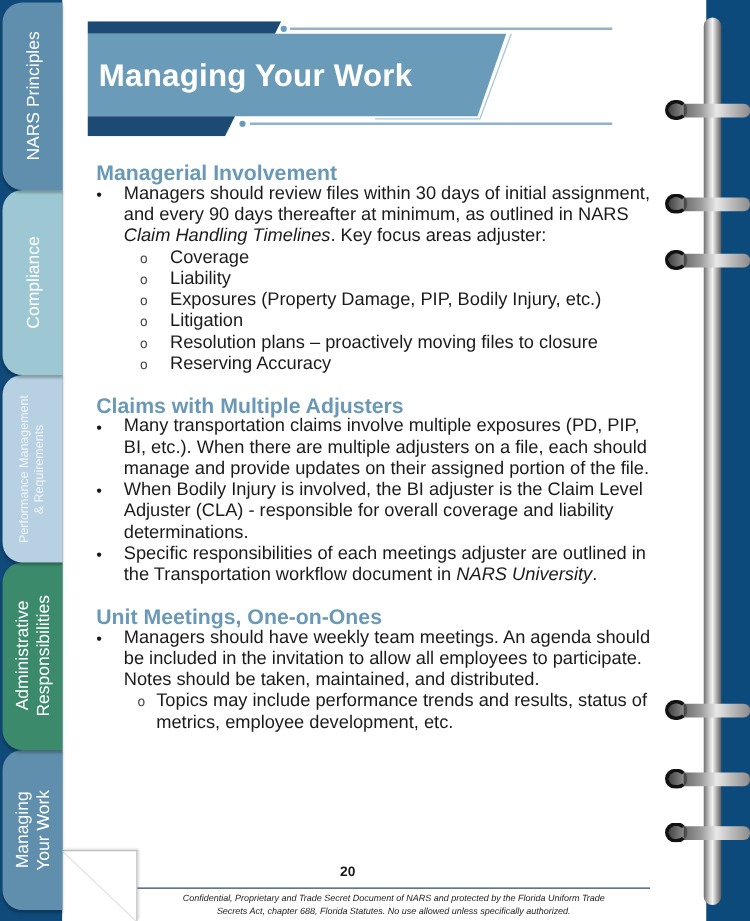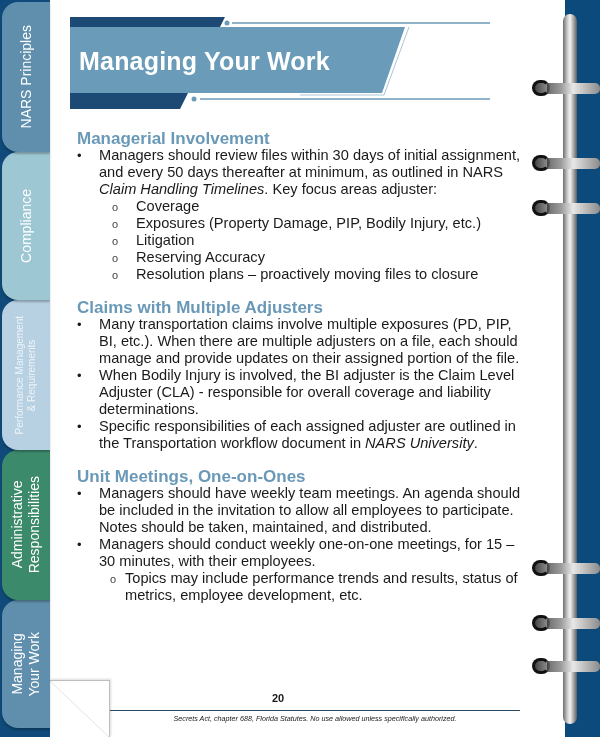--- a/index.html
+++ b/index.html
@@ -120,54 +120,55 @@
 
     <circle cx="124" cy="82" r="2.5" fill="#6a9cb9"></circle>
     <rect x="130" y="81" width="290" height="2" fill="#8fb3c9"></rect>
   </svg>
   <div class="banner-title">Managing Your Work</div>
 </div>
 
 <div class="content" id="content">
     <div class="section">
       <div class="section-heading">Managerial Involvement</div>
-      <div class="bullet"><span>Managers should review files within 30 days of initial assignment, and every 50 days thereafter at minimum, as outlined in NARS </span><em>Claim Handling Timelines</em><span>.  Key focus areas adjuster:</span></div>
+      <div class="bullet"><span>Managers should review files within 30 days of initial assignment, and every 90 days thereafter at minimum, as outlined in NARS </span><em>Claim Handling Timelines</em><span>.  Key focus areas adjuster:</span></div>
       <div class="sub-list">
         <div class="sub-item">Coverage</div>
+        <div class="sub-item">Liability</div>
         <div class="sub-item">Exposures (Property Damage, PIP, Bodily Injury, etc.)</div>
         <div class="sub-item">Litigation</div>
+        <div class="sub-item">Resolution plans – proactively moving files to closure</div>
         <div class="sub-item">Reserving Accuracy</div>
-        <div class="sub-item">Resolution plans – proactively moving files to closure</div>
       </div>
     </div>
     <div class="section">
       <div class="section-heading">Claims with Multiple Adjusters</div>
       <div class="bullet"><span>Many transportation claims involve multiple exposures (PD, PIP, BI, etc.).  When there are multiple adjusters on a file, each should manage and provide updates on their assigned portion of the file.</span></div>
       <div class="bullet"><span>When Bodily Injury is involved, the BI adjuster is the Claim Level Adjuster (CLA) - responsible for overall coverage and liability determinations.</span></div>
-      <div class="bullet"><span>Specific responsibilities of each assigned adjuster are outlined in the Transportation workflow document in </span><em>NARS University</em><span>.</span></div>
+      <div class="bullet"><span>Specific responsibilities of each meetings adjuster are outlined in the Transportation workflow document in </span><em>NARS University</em><span>.</span></div>
     </div>
     <div class="section">
       <div class="section-heading">Unit Meetings, One-on-Ones</div>
       <div class="bullet"><span>Managers should have weekly team meetings.  An agenda should be included in the invitation to allow all employees to participate.  Notes should be taken, maintained, and distributed.</span></div>
-      <div class="bullet"><span>Managers should conduct weekly one-on-one meetings, for 15 – 30 minutes, with their employees.</span></div>
       <div class="sub-list tight">
         <div class="sub-item">Topics may include performance trends and results, status of metrics, employee development, etc.</div>
       </div>
     </div>
   </div>
 
 <div class="page-curl">
   <svg width="60" height="57">
     <line x1="0" y1="0" x2="60" y2="57" stroke="#e2e2e2" stroke-width="1"></line>
   </svg>
 </div>
 
 <div class="page-number">20</div>
 <div class="footer-rule"></div>
 <div class="footer-text">
+  <div>Confidential, Proprietary and Trade Secret Document of NARS and protected by the Florida Uniform Trade</div>
   <div>Secrets Act, chapter 688, Florida Statutes. No use allowed unless specifically authorized.</div>
 </div>
 
 <div class="spine-bg"></div>
 <div class="spine-rod"></div>
 <div id="rings">
     <div class="ring" style="top: 80px;">
       <div class="ring-bar"></div>
       <div class="ring-hook"></div>
     </div>

